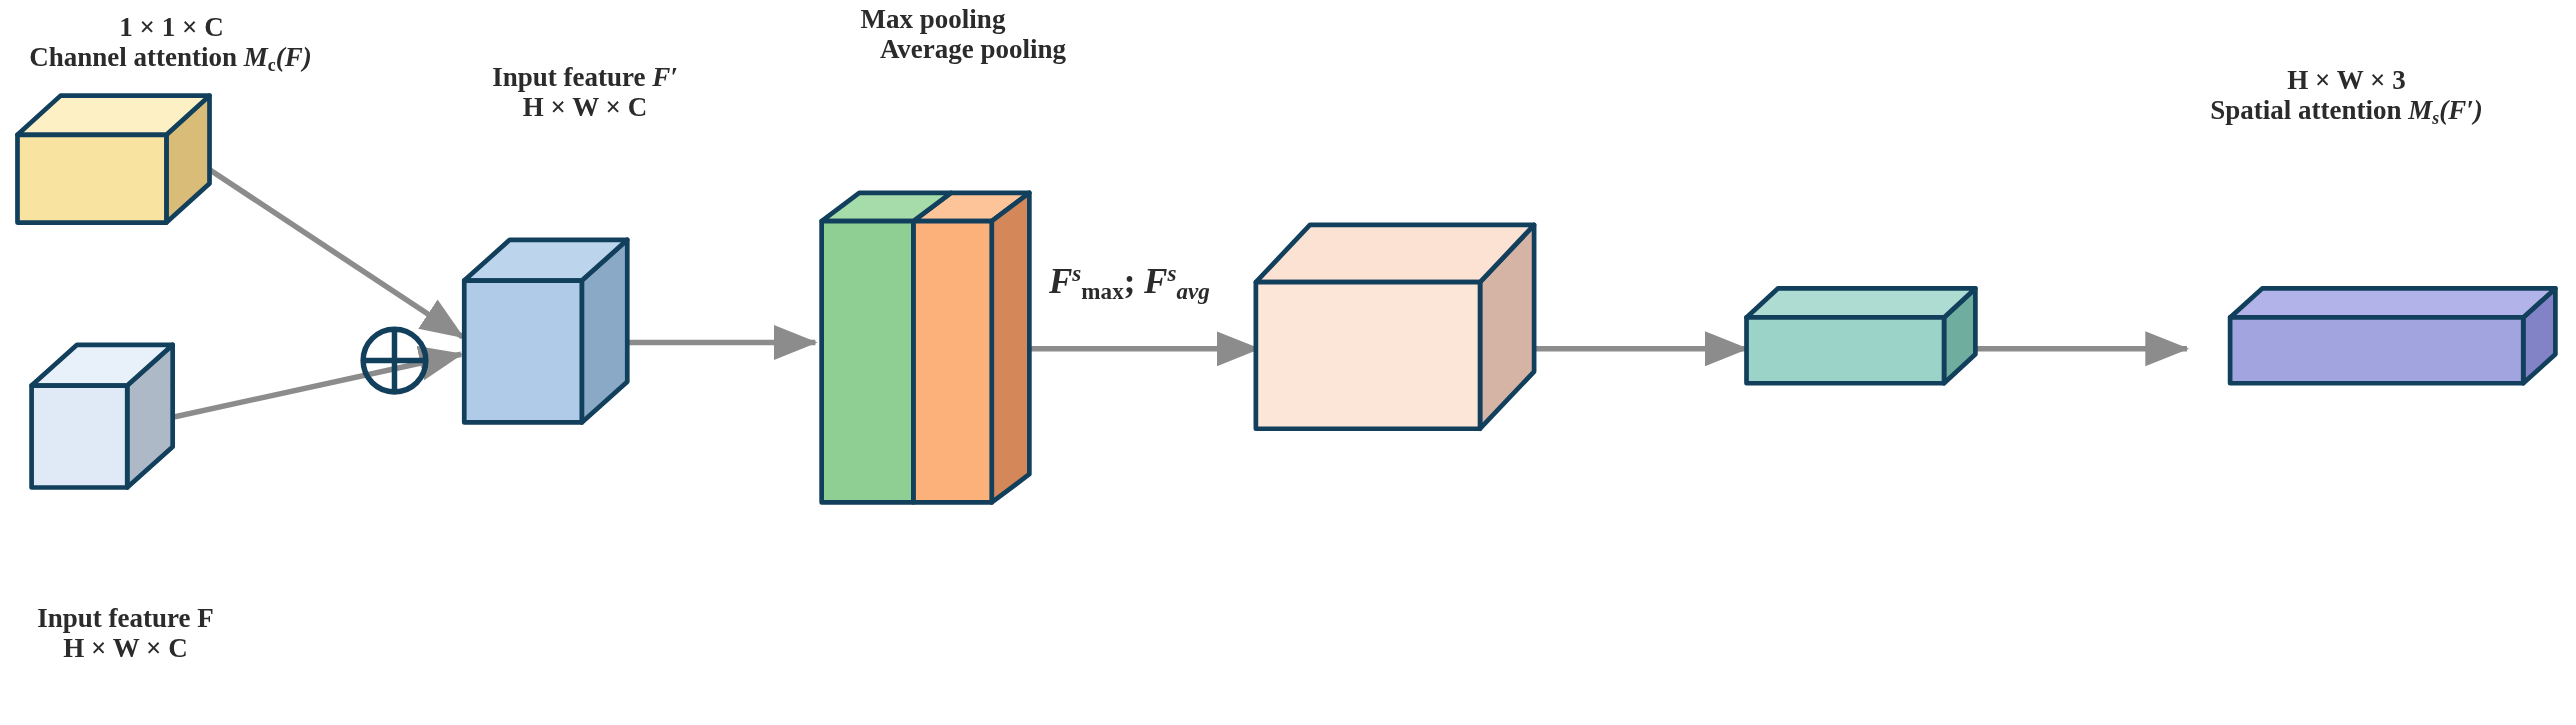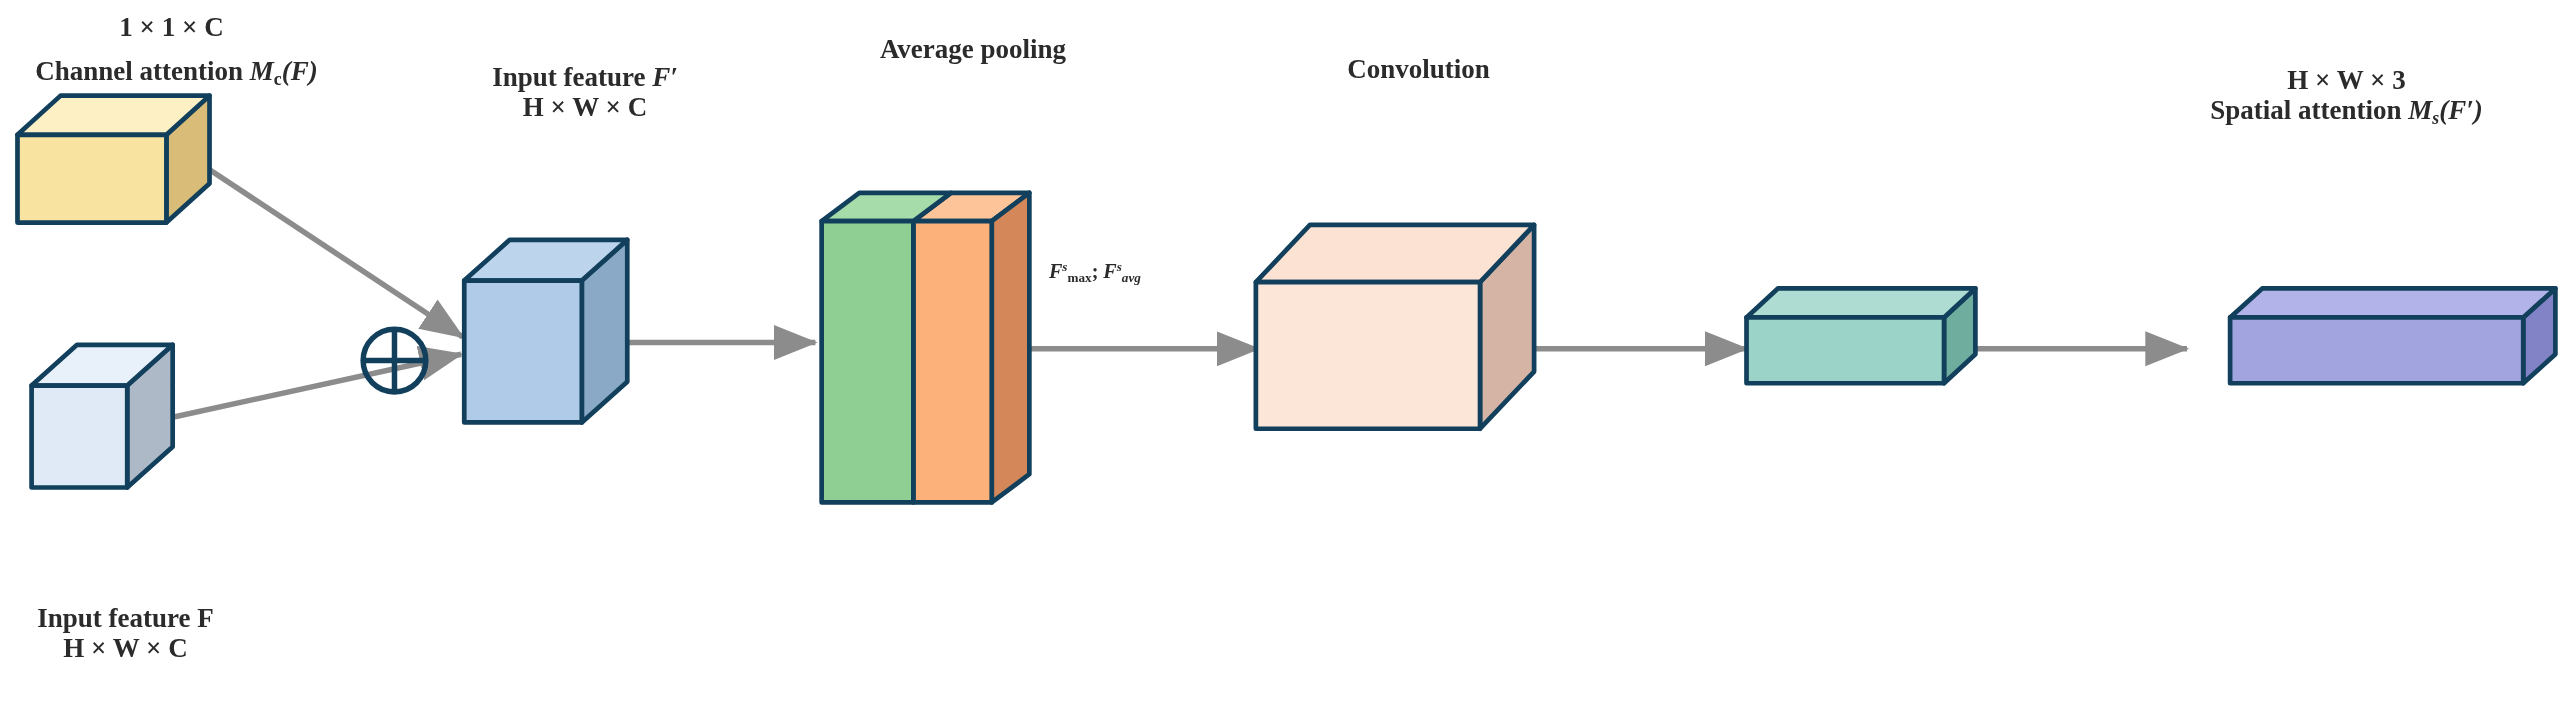--- a/index.html
+++ b/index.html
@@ -19,21 +19,21 @@
     font-weight:bold;
     font-family:"Liberation Serif","DejaVu Serif",serif;
     white-space:nowrap;
     line-height:1.22;
     text-align:center;
   }
   .lbl .it{font-style:italic;}
   .lbl sub{font-size:0.66em;vertical-align:-0.28em;font-weight:bold;}
   .lbl sup{font-size:0.66em;vertical-align:0.52em;font-weight:bold;}
   .sz34{font-size:27px;}
-  .frm{font-size:20px;font-style:italic;}
+  .frm{font-size:35px;font-style:italic;}
   .frm .up{font-style:normal;}
 </style>
 </head>
 <body>
 
 <div class="stage">
 
   <svg class="layer" viewBox="0 0 3286 925">
     <defs>
       <marker id="arrowhead" markerWidth="9" markerHeight="9" refX="7.6" refY="3.2" orient="auto" markerUnits="strokeWidth">
@@ -100,42 +100,42 @@
       <circle cx="503" cy="460" r="40"></circle>
       <line x1="503" y1="420" x2="503" y2="500"></line>
       <line x1="463" y1="460" x2="543" y2="460"></line>
     </g>
   </svg>
 
   <div class="lbl sz34" style="left:0px;top:11px;width:329px;margin-left:7px;">
     <span>1 × 1 × C</span>
   </div>
 
-  <div class="lbl sz34" style="left:12px;top:41px;width:329px;margin-top:14px;">
+  <div class="lbl sz34" style="left:6px;top:41px;width:329px;">
     <span>Channel attention </span><span class="it">M</span><sub>c</sub><span class="it">(F)</span>
   </div>
 
   <div class="lbl sz34" style="left:436px;top:61px;width:298px;">
     <span>Input feature </span><span class="it">F′</span>
   </div>
   <div class="lbl sz34" style="left:436px;top:91px;width:298px;">
     <span>H × W × C</span>
   </div>
 
+  <div class="lbl sz34" style="left:776px;top:3.1px;width:314px;">
+    <span>Max pooling</span>
+  </div>
   <div class="lbl sz34" style="left:816px;top:33px;width:314px;">
     <span>Average pooling</span>
   </div>
 
   <div class="lbl frm" style="left:1049px;top:259px;width:204px;text-align:left;">
     <span>F</span><sup>s</sup><sub class="up" style="font-style:normal;">max</sub><span class="up">; </span><span>F</span><sup>s</sup><sub>avg</sub>
   </div>
 
-  <div class="lbl sz34" style="left:1254px;top:53px;width:329px;">
-    <span>Convolution</span>
-  </div>
 
 
   <div class="lbl sz34" style="left:2117px;top:64px;width:459px;">
     <span>H × W × 3</span>
   </div>
   <div class="lbl sz34" style="left:0px;top:602px;width:251px;">
     <span>Input feature F</span>
   </div>
 
   <div class="lbl sz34" style="left:2117px;top:94px;width:459px;">

